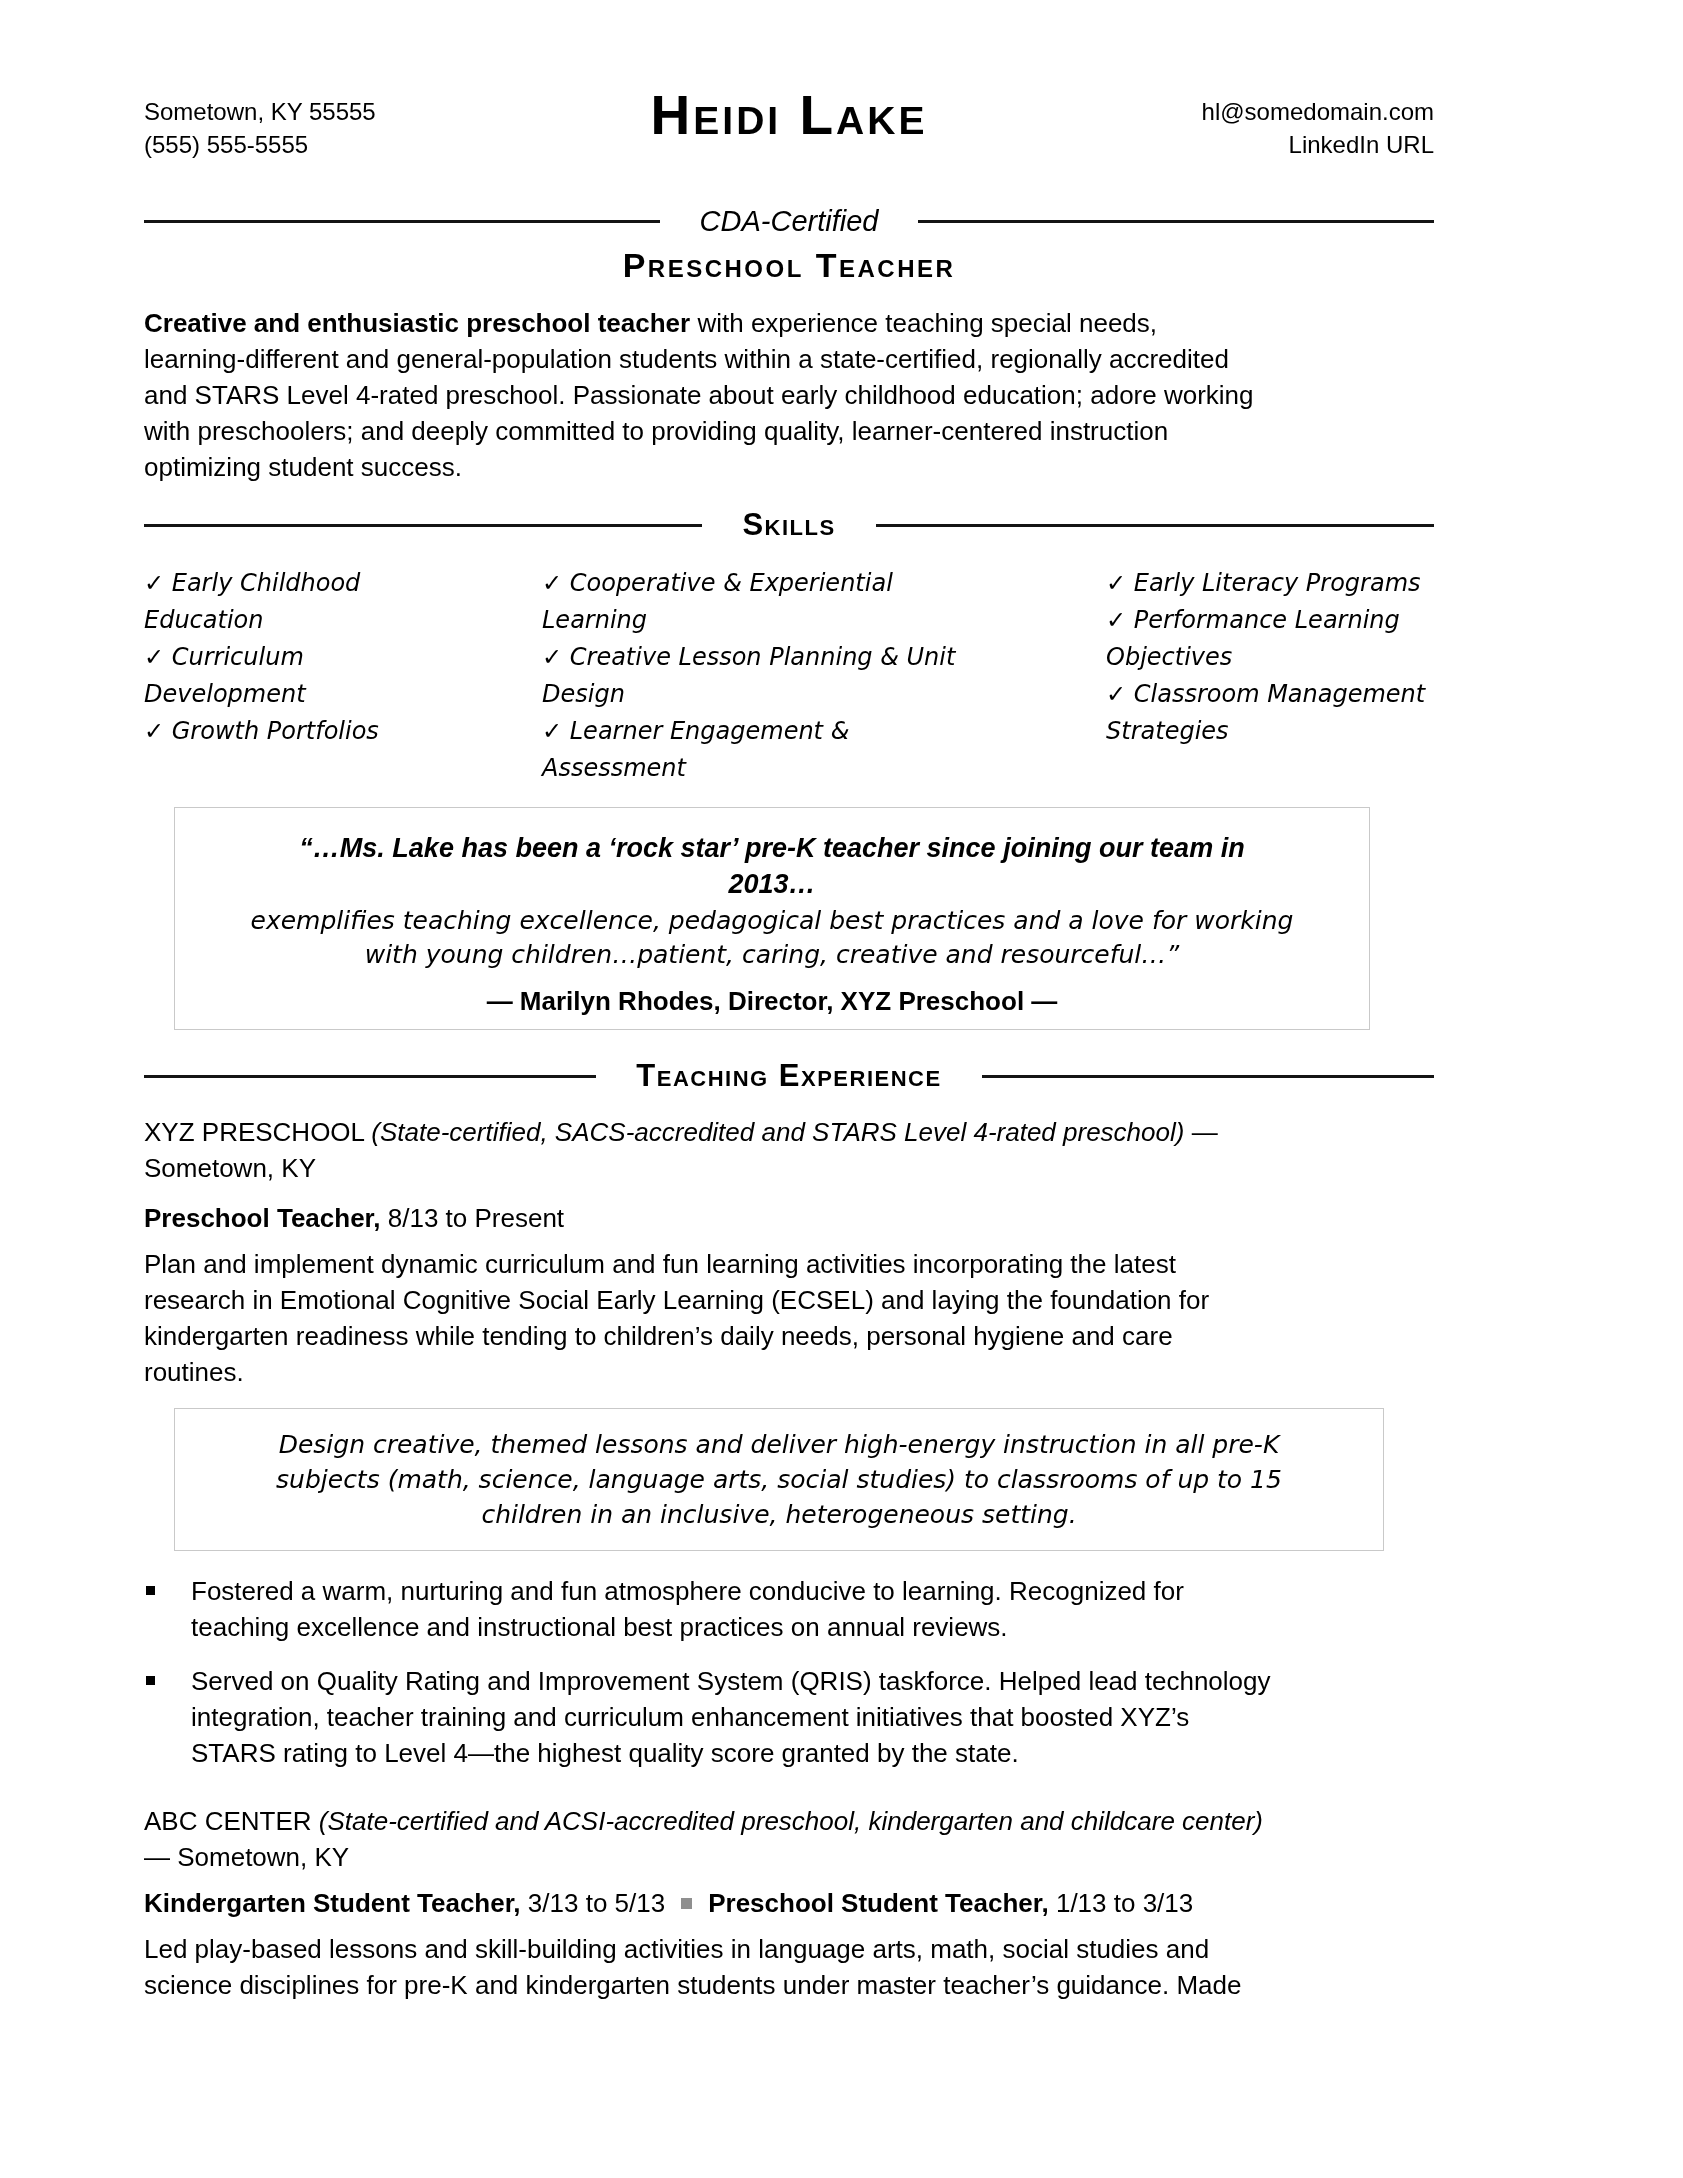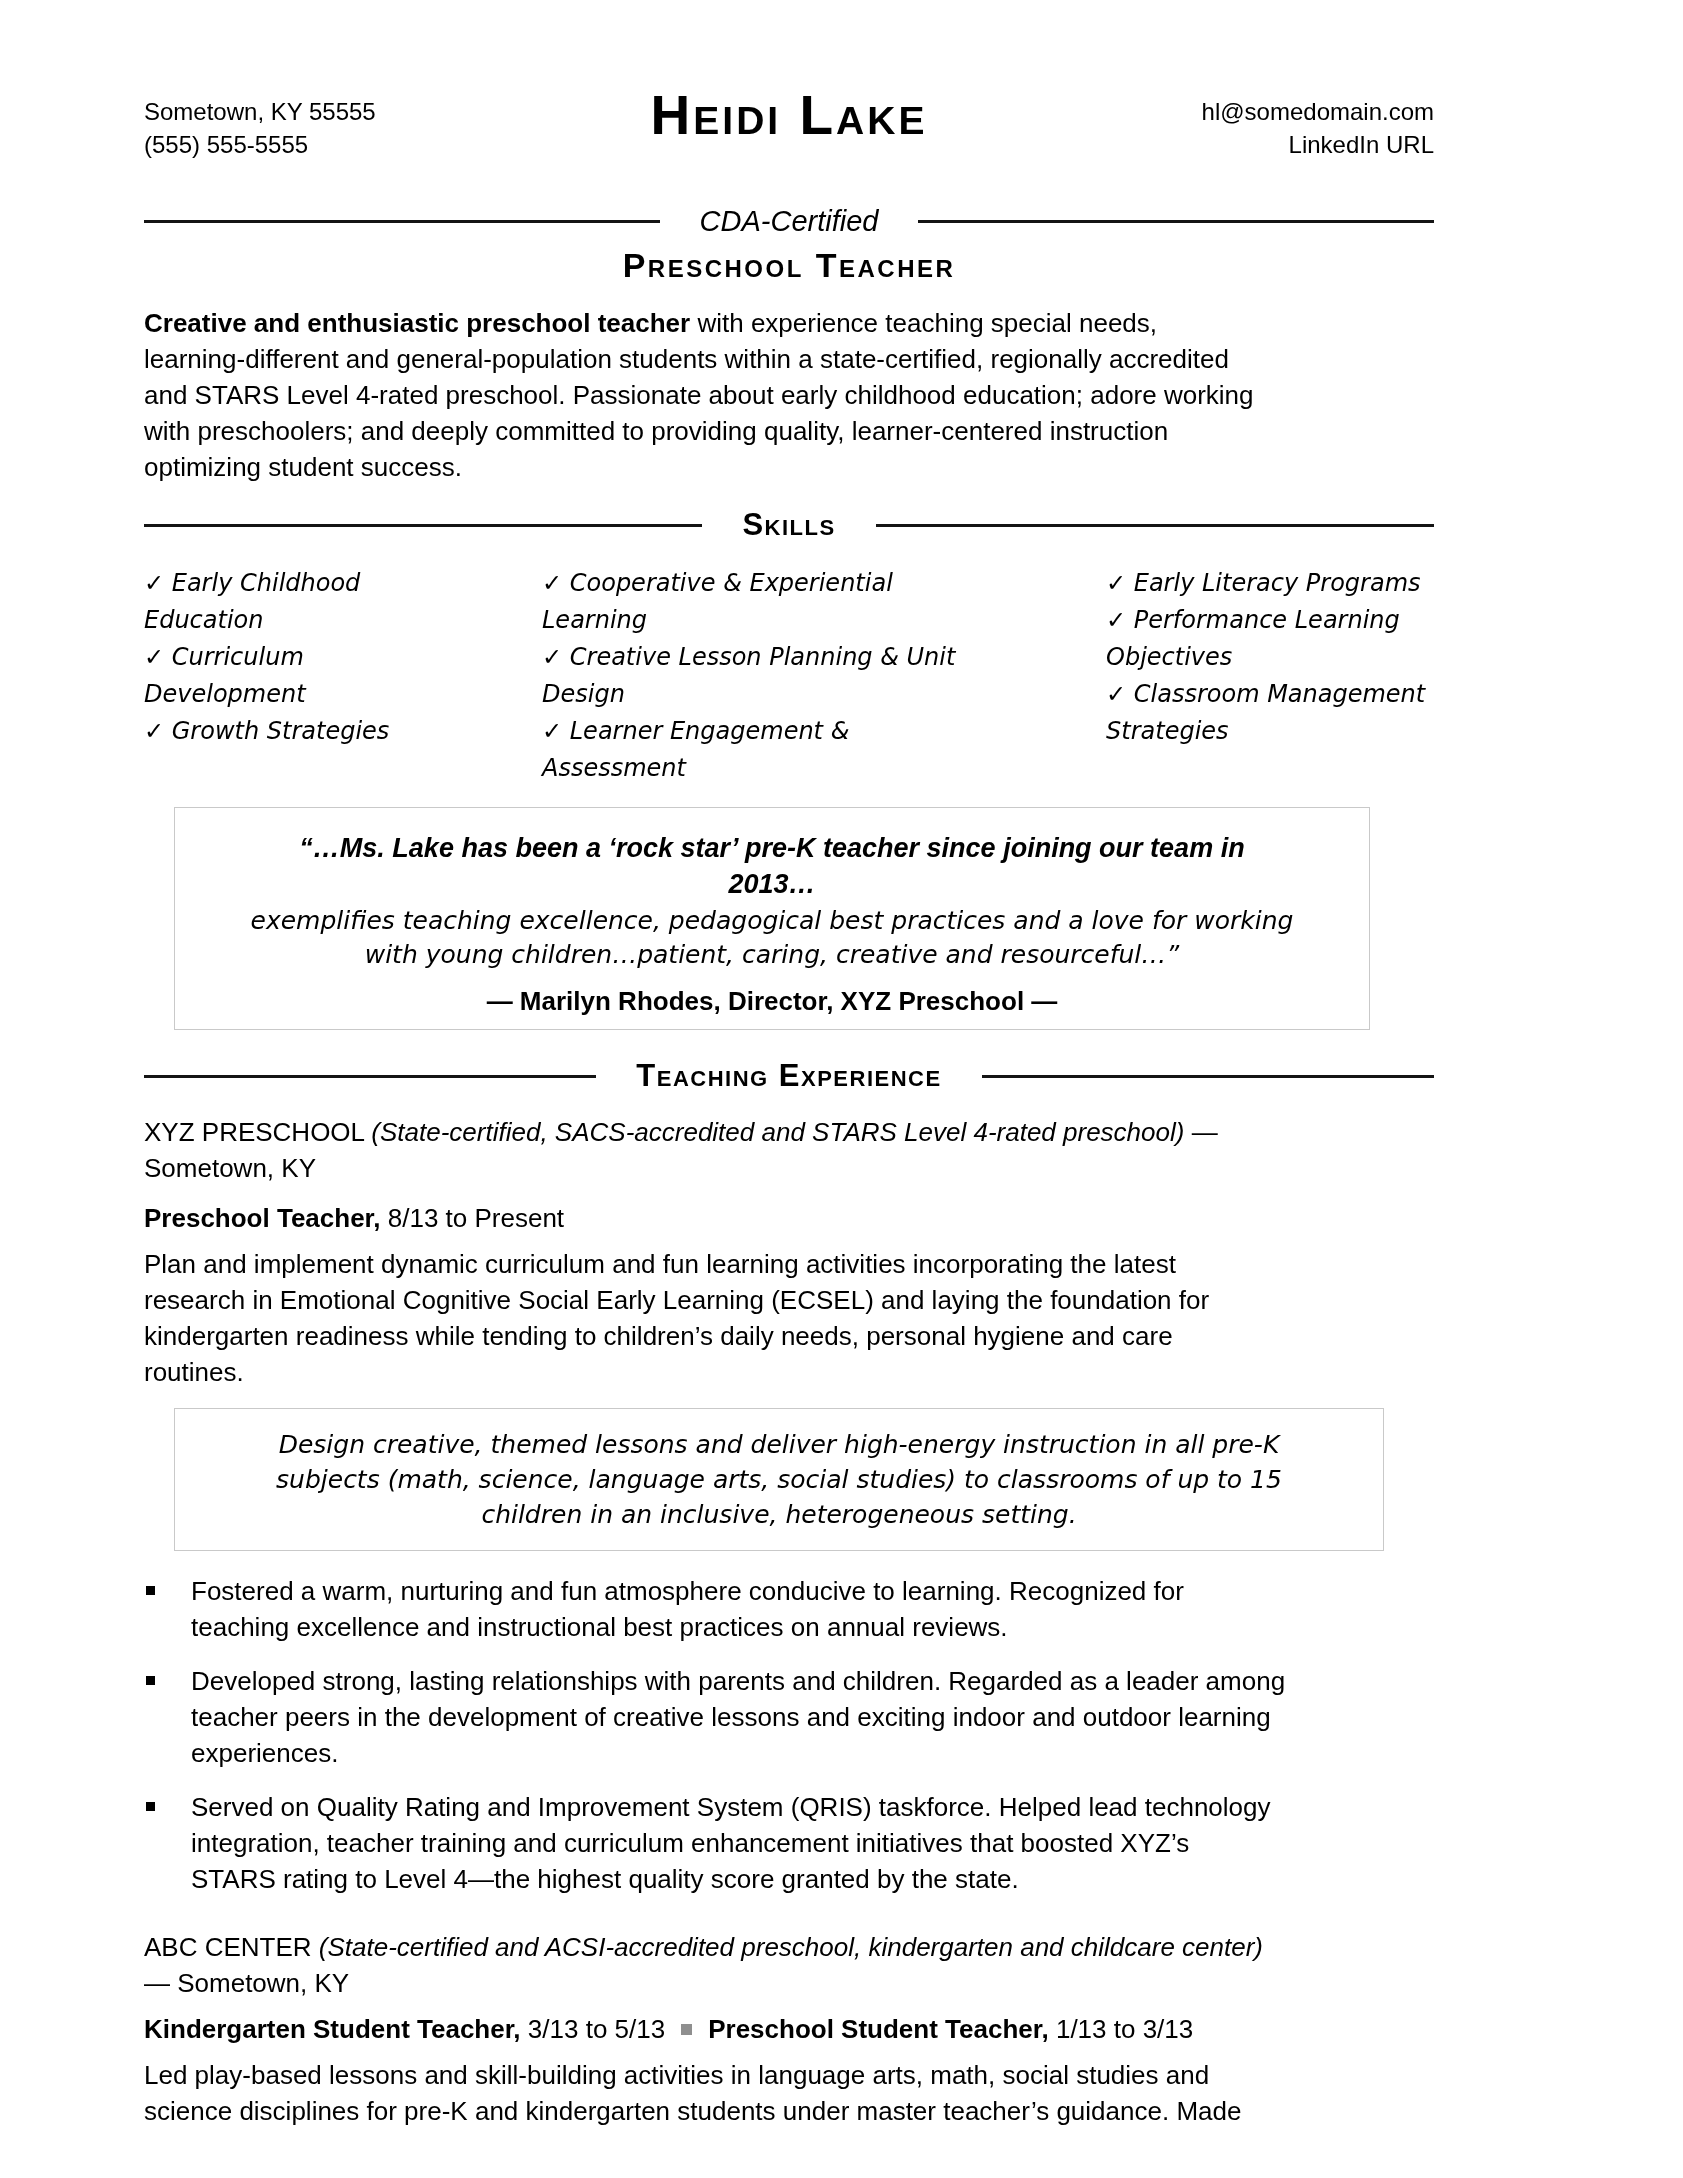--- a/index.html
+++ b/index.html
@@ -125,21 +125,21 @@
     <h3 class="section-title">Skills</h3>
     <span class="rule"></span>
   </div>
 
   <div class="skills-grid">
     <div class="skill-col">
       <p class="skill-item"><span>✓</span> <span>Early Childhood
 Education</span></p>
       <p class="skill-item"><span>✓</span> <span>Curriculum
 Development</span></p>
-      <p class="skill-item"><span>✓</span> <span>Growth Strategies</span></p>
+      <p class="skill-item"><span>✓</span> <span>Growth Portfolios</span></p>
     </div>
     <div class="skill-col">
       <p class="skill-item"><span>✓</span> <span>Cooperative &amp; Experiential
 Learning</span></p>
       <p class="skill-item"><span>✓</span> <span>Creative Lesson Planning &amp; Unit
 Design</span></p>
       <p class="skill-item"><span>✓</span> <span>Learner Engagement &amp;
 Assessment</span></p>
     </div>
     <div class="skill-col">
@@ -172,23 +172,20 @@
     <p class="body-par">Plan and implement dynamic curriculum and fun learning activities incorporating the latest
 research in Emotional Cognitive Social Early Learning (ECSEL) and laying the foundation for
 kindergarten readiness while tending to children’s daily needs, personal hygiene and care
 routines.</p>
     <div class="highlight-box">Design creative, themed lessons and deliver high-energy instruction in all pre-K
 subjects (math, science, language arts, social studies) to classrooms of up to 15
 children in an inclusive, heterogeneous setting.</div>
     <ul class="bullets">
       <li><span class="sq"></span><span>Fostered a warm, nurturing and fun atmosphere conducive to learning. Recognized for
 teaching excellence and instructional best practices on annual reviews.</span></li>
-      <li><span class="sq"></span><span>Developed strong, lasting relationships with parents and children. Regarded as a leader among
-teacher peers in the development of creative lessons and exciting indoor and outdoor learning
-experiences.</span></li>
       <li><span class="sq"></span><span>Served on Quality Rating and Improvement System (QRIS) taskforce. Helped lead technology
 integration, teacher training and curriculum enhancement initiatives that boosted XYZ’s
 STARS rating to Level 4—the highest quality score granted by the state.</span></li>
     </ul>
   </div>
 
   <div class="job job2">
     <p class="employer-line"><span>ABC CENTER</span> <span class="employer-detail">(State-certified and ACSI-accredited preschool, kindergarten and childcare center)</span></p>
     <p class="location-line">— Sometown, KY</p>
     <p class="role-line"><strong>Kindergarten Student Teacher,</strong> <span>3/13 to 5/13</span><span class="sep-sq"></span><strong>Preschool Student Teacher,</strong> <span>1/13 to 3/13</span></p>

